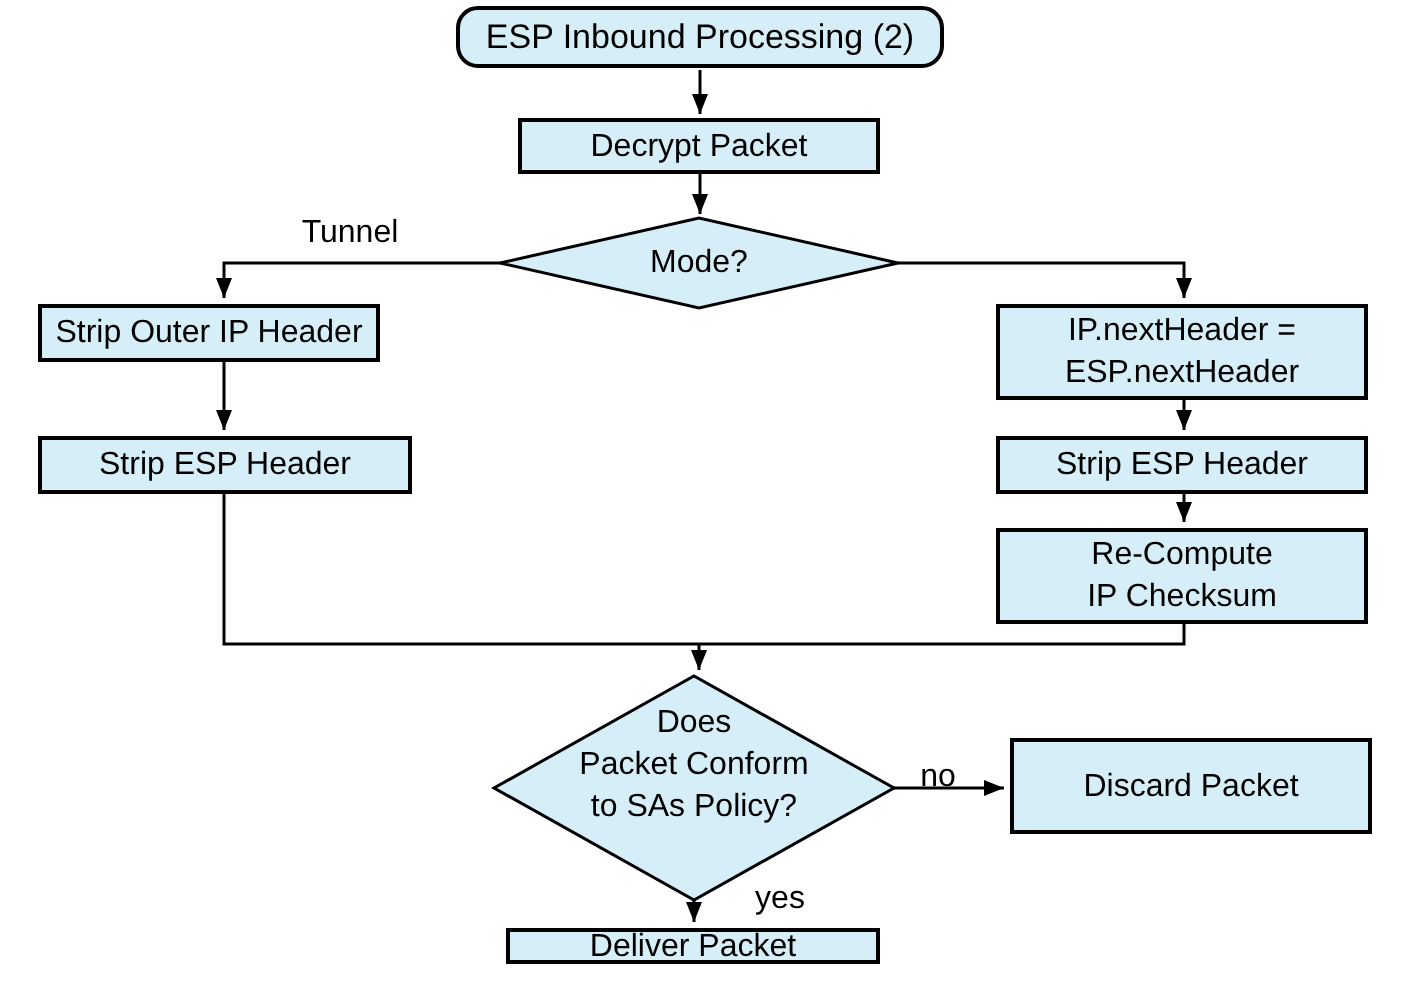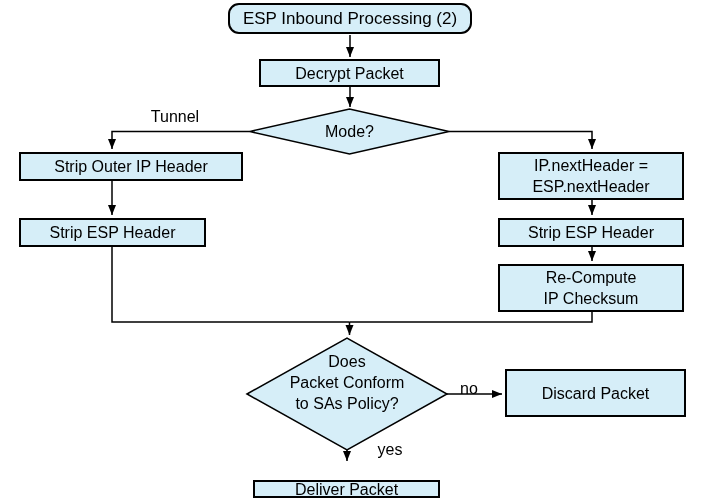--- a/index.html
+++ b/index.html
@@ -103,21 +103,21 @@
 
   <div class="node rounded" style="left:228px; top:3px; width:244px; height:31px;">ESP Inbound Processing (2)</div>
 
   <div class="node" style="left:259px; top:59px; width:181px; height:28px;">Decrypt Packet</div>
 
   <div class="diamond-label" style="left:290px; top:121px; width:119px;">Mode?</div>
 
   <div class="edge-label" style="left:140px; top:108px; width:70px;">Tunnel</div>
 
 
-  <div class="node" style="left:19px; top:152px; width:224px; height:29px;">Strip Outer IP Header</div>
+  <div class="node" style="left:19px; top:152px; width:171px; height:29px;">Strip Outer IP Header</div>
 
   <div class="node" style="left:19px; top:218px; width:187px; height:29px;">Strip ESP Header</div>
 
   <div class="node" style="left:498px; top:152px; width:186px; height:48px;">IP.nextHeader =
 ESP.nextHeader</div>
 
   <div class="node" style="left:498px; top:218px; width:186px; height:29px;">Strip ESP Header</div>
 
   <div class="node" style="left:498px; top:264px; width:186px; height:48px;">Re-Compute
 IP Checksum</div>
@@ -125,15 +125,15 @@
   <div class="diamond-label" style="left:262px; top:351px; width:170px;">Does
 Packet Conform
 to SAs Policy?</div>
 
   <div class="edge-label" style="left:449px; top:380px; width:40px;">no</div>
 
   <div class="edge-label" style="left:368px; top:441px; width:44px;">yes</div>
 
   <div class="node" style="left:505px; top:369px; width:181px; height:48px;">Discard Packet</div>
 
-  <div class="node" style="left:253px; top:480px; width:187px; height:18px;">Deliver Packet</div>
+  <div class="node" style="left:253px; top:464px; width:187px; height:18px;">Deliver Packet</div>
 
 </div>
 
 </body></html>

